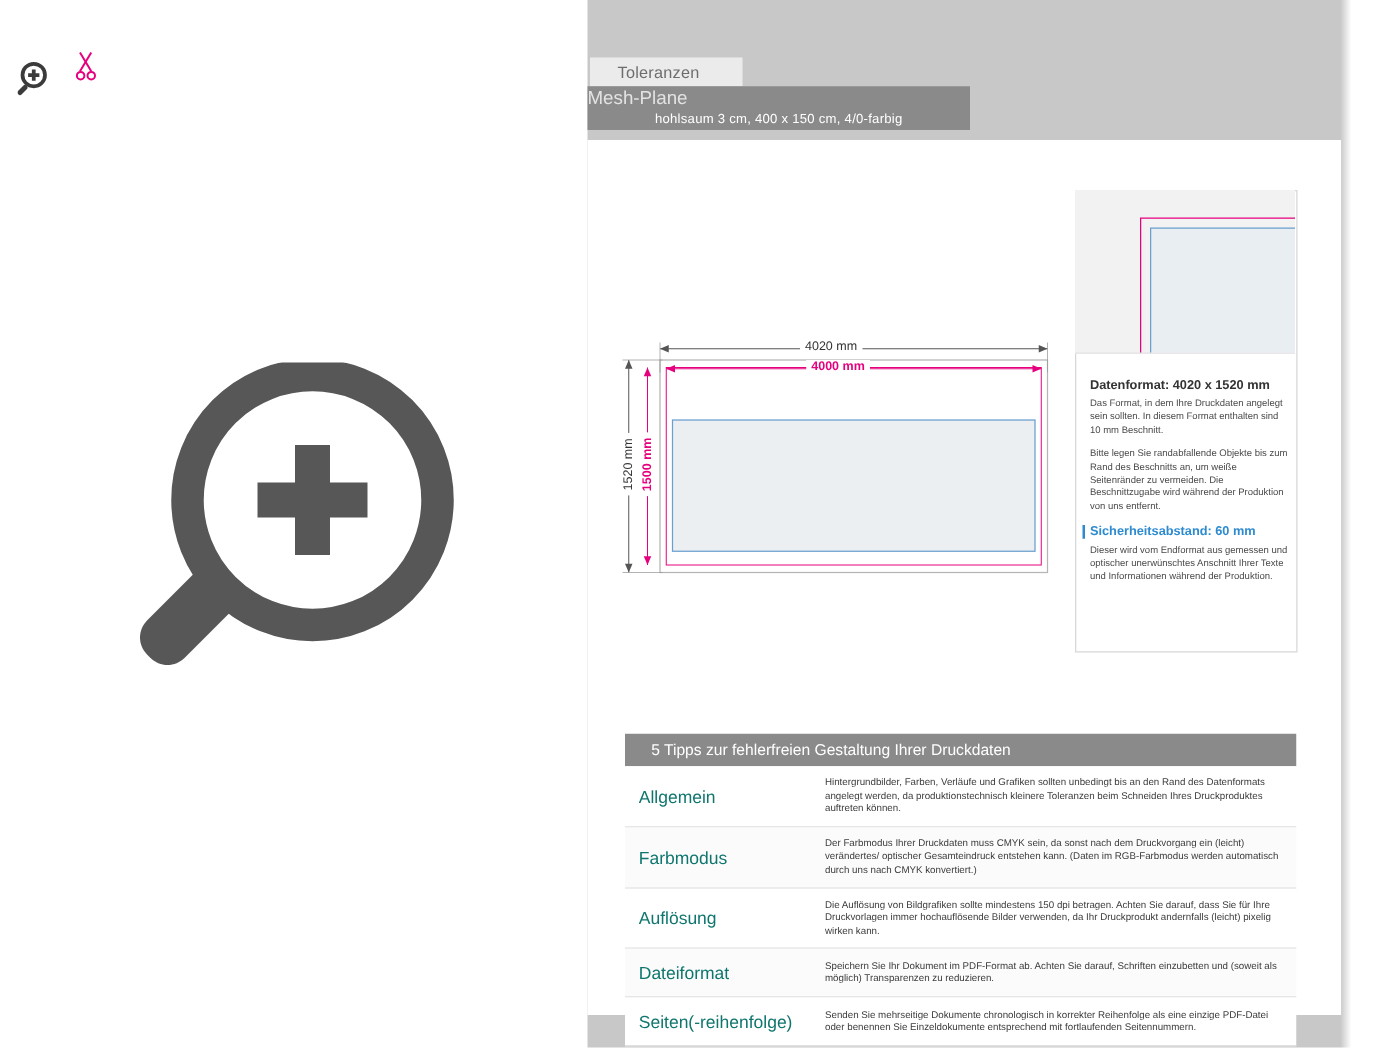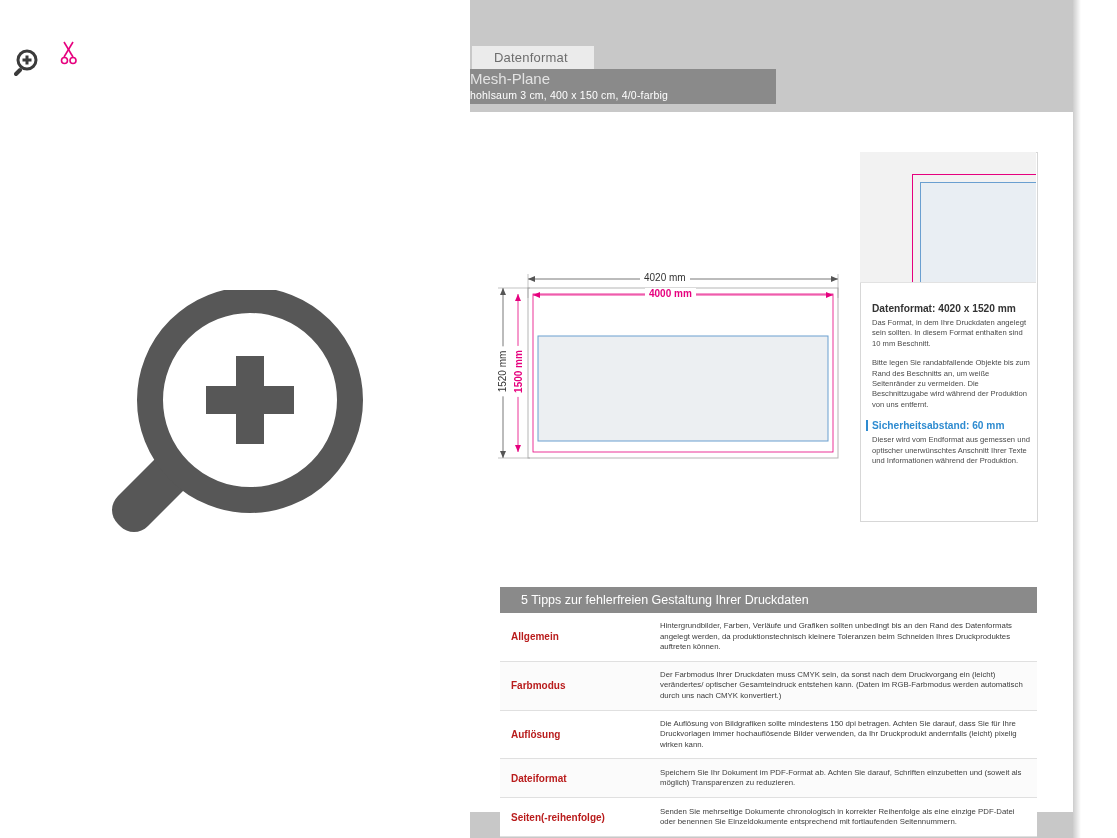--- a/index.html
+++ b/index.html
@@ -76,21 +76,21 @@
     text-align: left;
     color: #e3e3e3;
     font-size: 15px;
     line-height: 20px;
   }
   .title-sub {
     position: absolute;
     left: 470px;
     top: 88px;
     width: 306px;
-    text-align: left;
+    text-align: center;
     color: #ffffff;
     font-size: 10.5px;
     line-height: 14px;
     letter-spacing: .2px;
   }
   
   .magnifier {
     position: absolute;
     left: 100px;
     top: 290px;
@@ -219,46 +219,45 @@
     display: flex;
     border-bottom: 1px solid #e0e0e0;
     min-height: 38px;
     align-items: center;
     background: #fbfbfb;
   }
   .tip-row:nth-child(even) { background: #ffffff; }
   .tip-title {
     width: 160px;
     flex: 0 0 160px;
-    font-size: 10px;
-    color: #b91c1c;
+    font-size: 14px;
+    color: #0f766e;
     padding: 8px 0 8px 11px;
     box-sizing: border-box;
-    font-weight: bold;
   }
   .tip-text {
     flex: 1 1 auto;
     font-size: 7.8px;
     color: #3c3c3c;
     line-height: 10.6px;
     padding: 8px 10px 8px 0;
     box-sizing: border-box;
   }
 </style>
 </head>
 <body>
 
 <div class="page">
 
   <div class="doc-bg"></div>
   <div class="doc-white"></div>
   <div class="doc-shadow"></div>
 
   <div class="tab-datenblatt">
-    <span>Datenformat</span>
+    <span>Toleranzen</span>
   </div>
   <div class="title-band"></div>
   <div class="title-main">Mesh-Plane</div>
   <div class="title-sub">hohlsaum 3 cm, 400 x 150 cm, 4/0-farbig</div>
 
   <div class="magnifier">
     <svg width="265" height="260" viewBox="0 0 265 260" xmlns="http://www.w3.org/2000/svg">
       <g fill="#575757">
         <path d="M20 236 L18 234 C10 226 10 214 18 206 L70 154 L100 184 L48 236 C40 244 28 244 20 236 Z"></path>
       </g>

